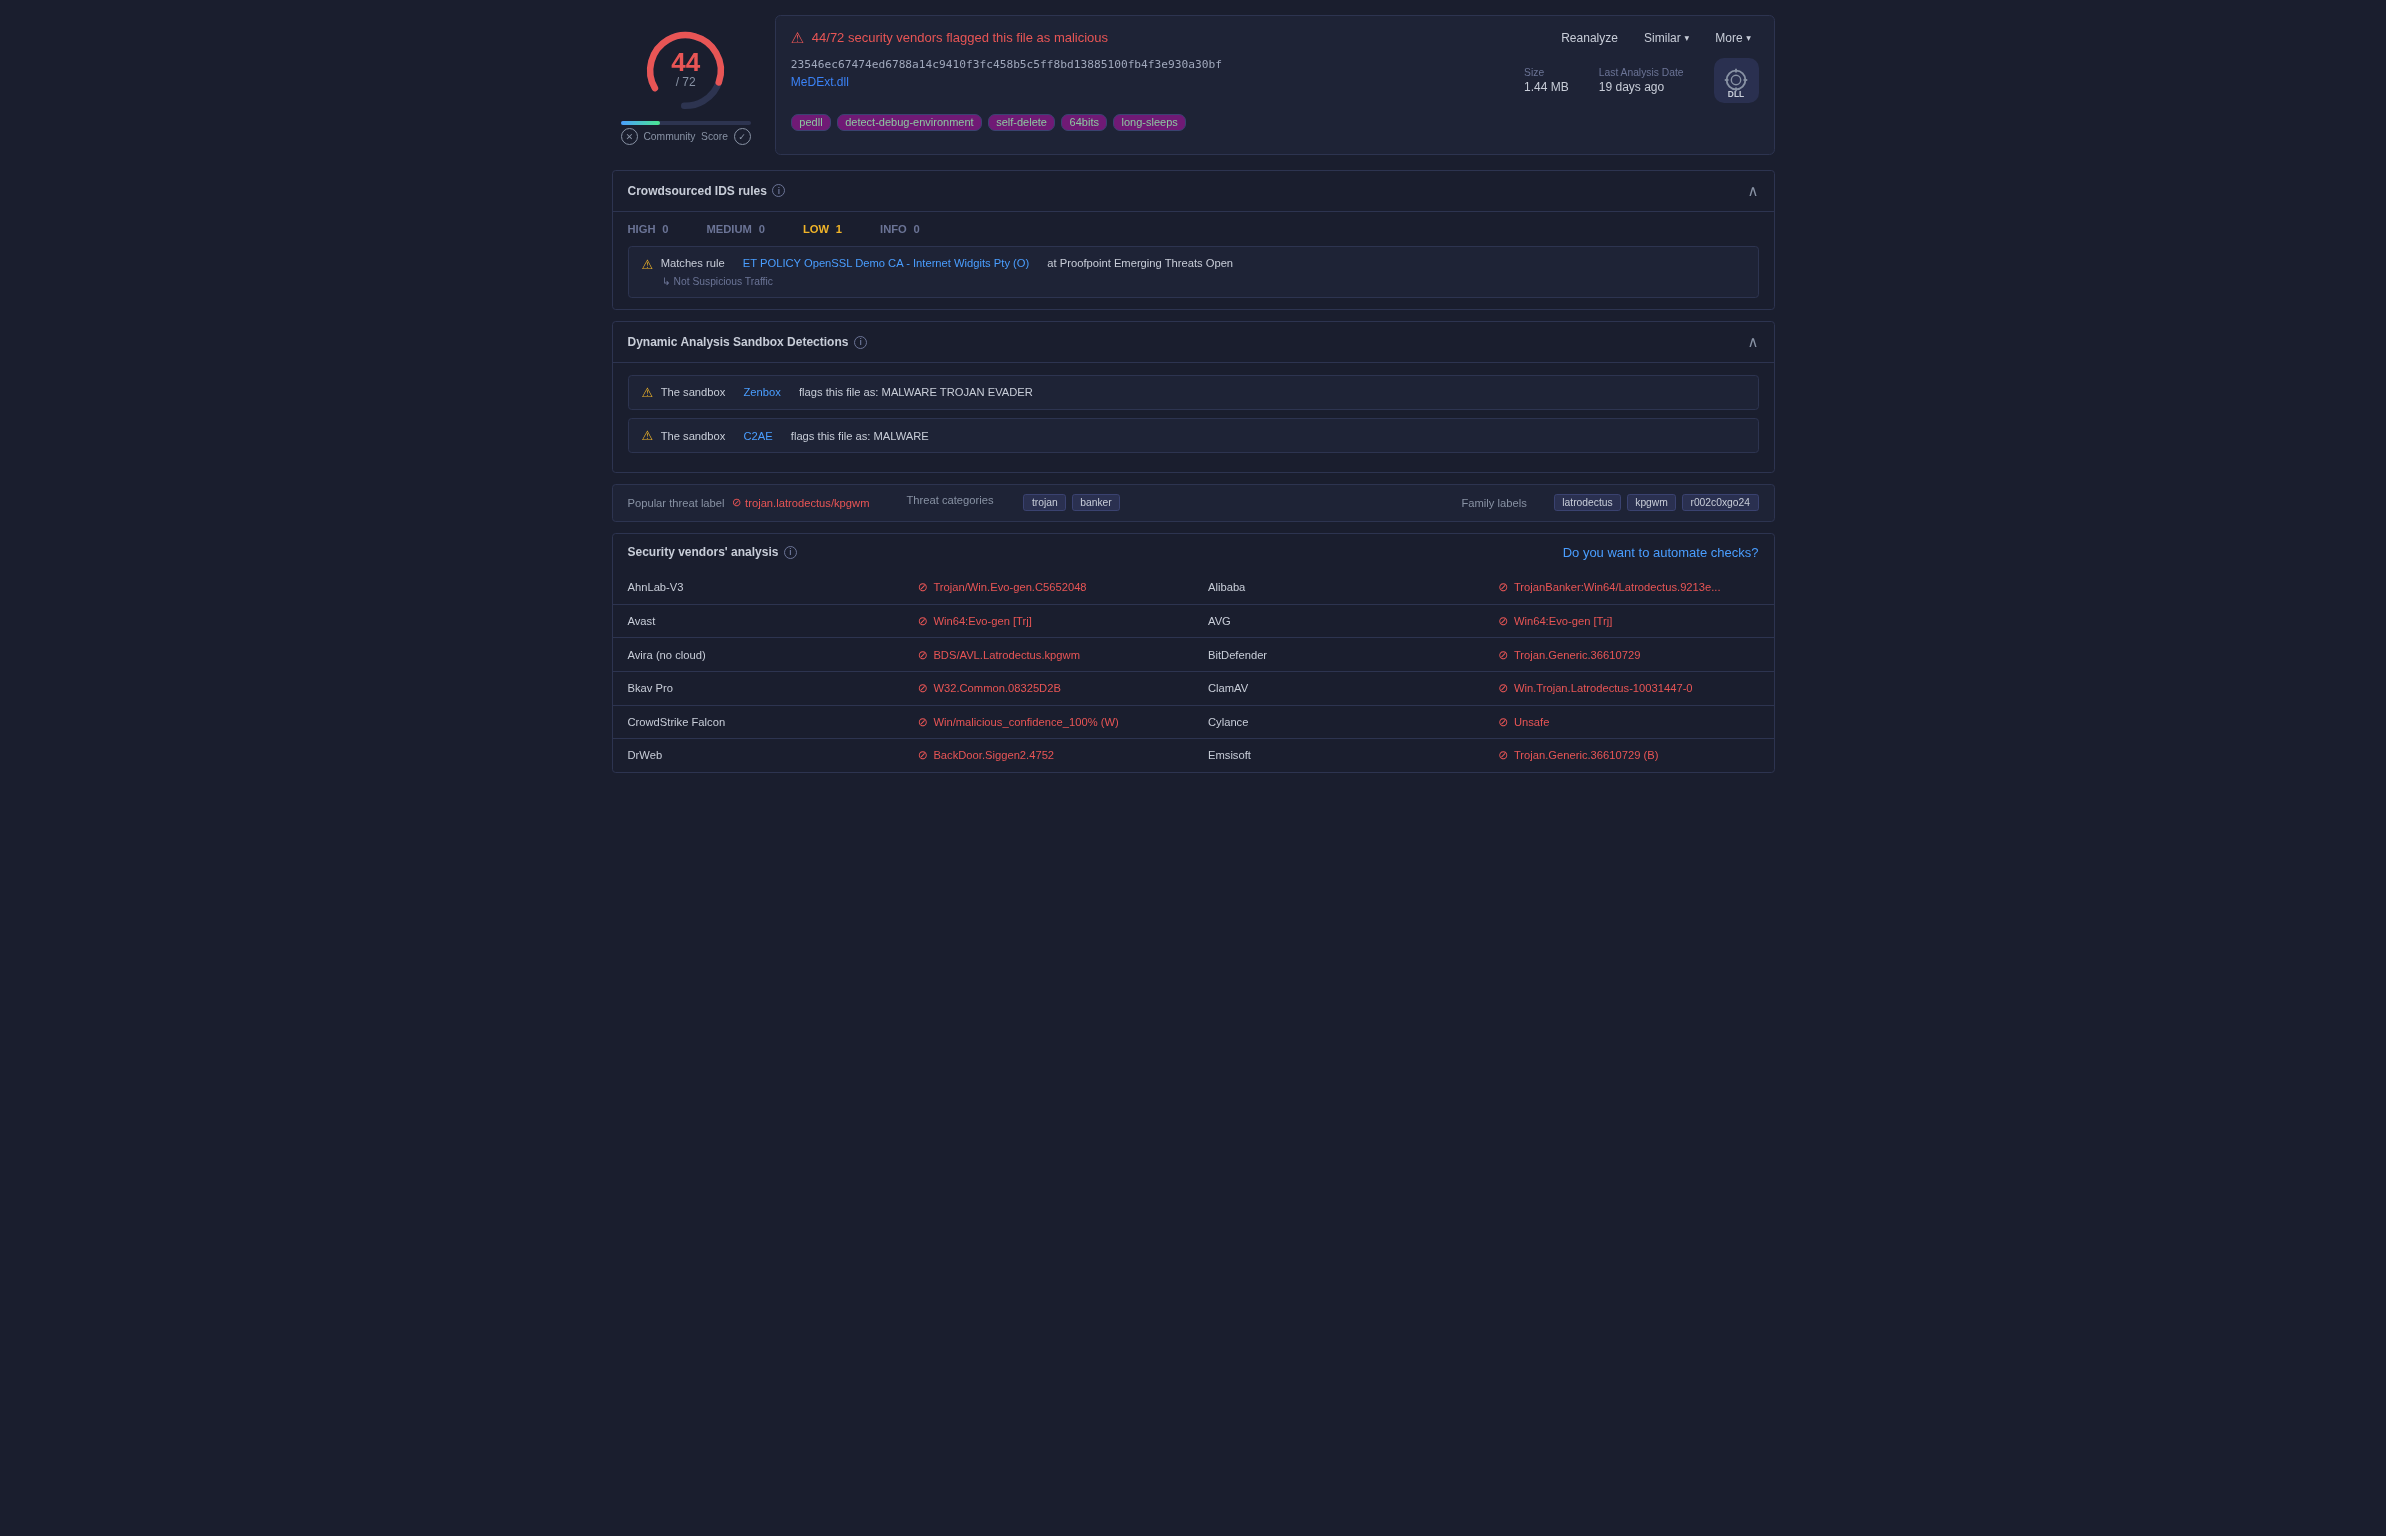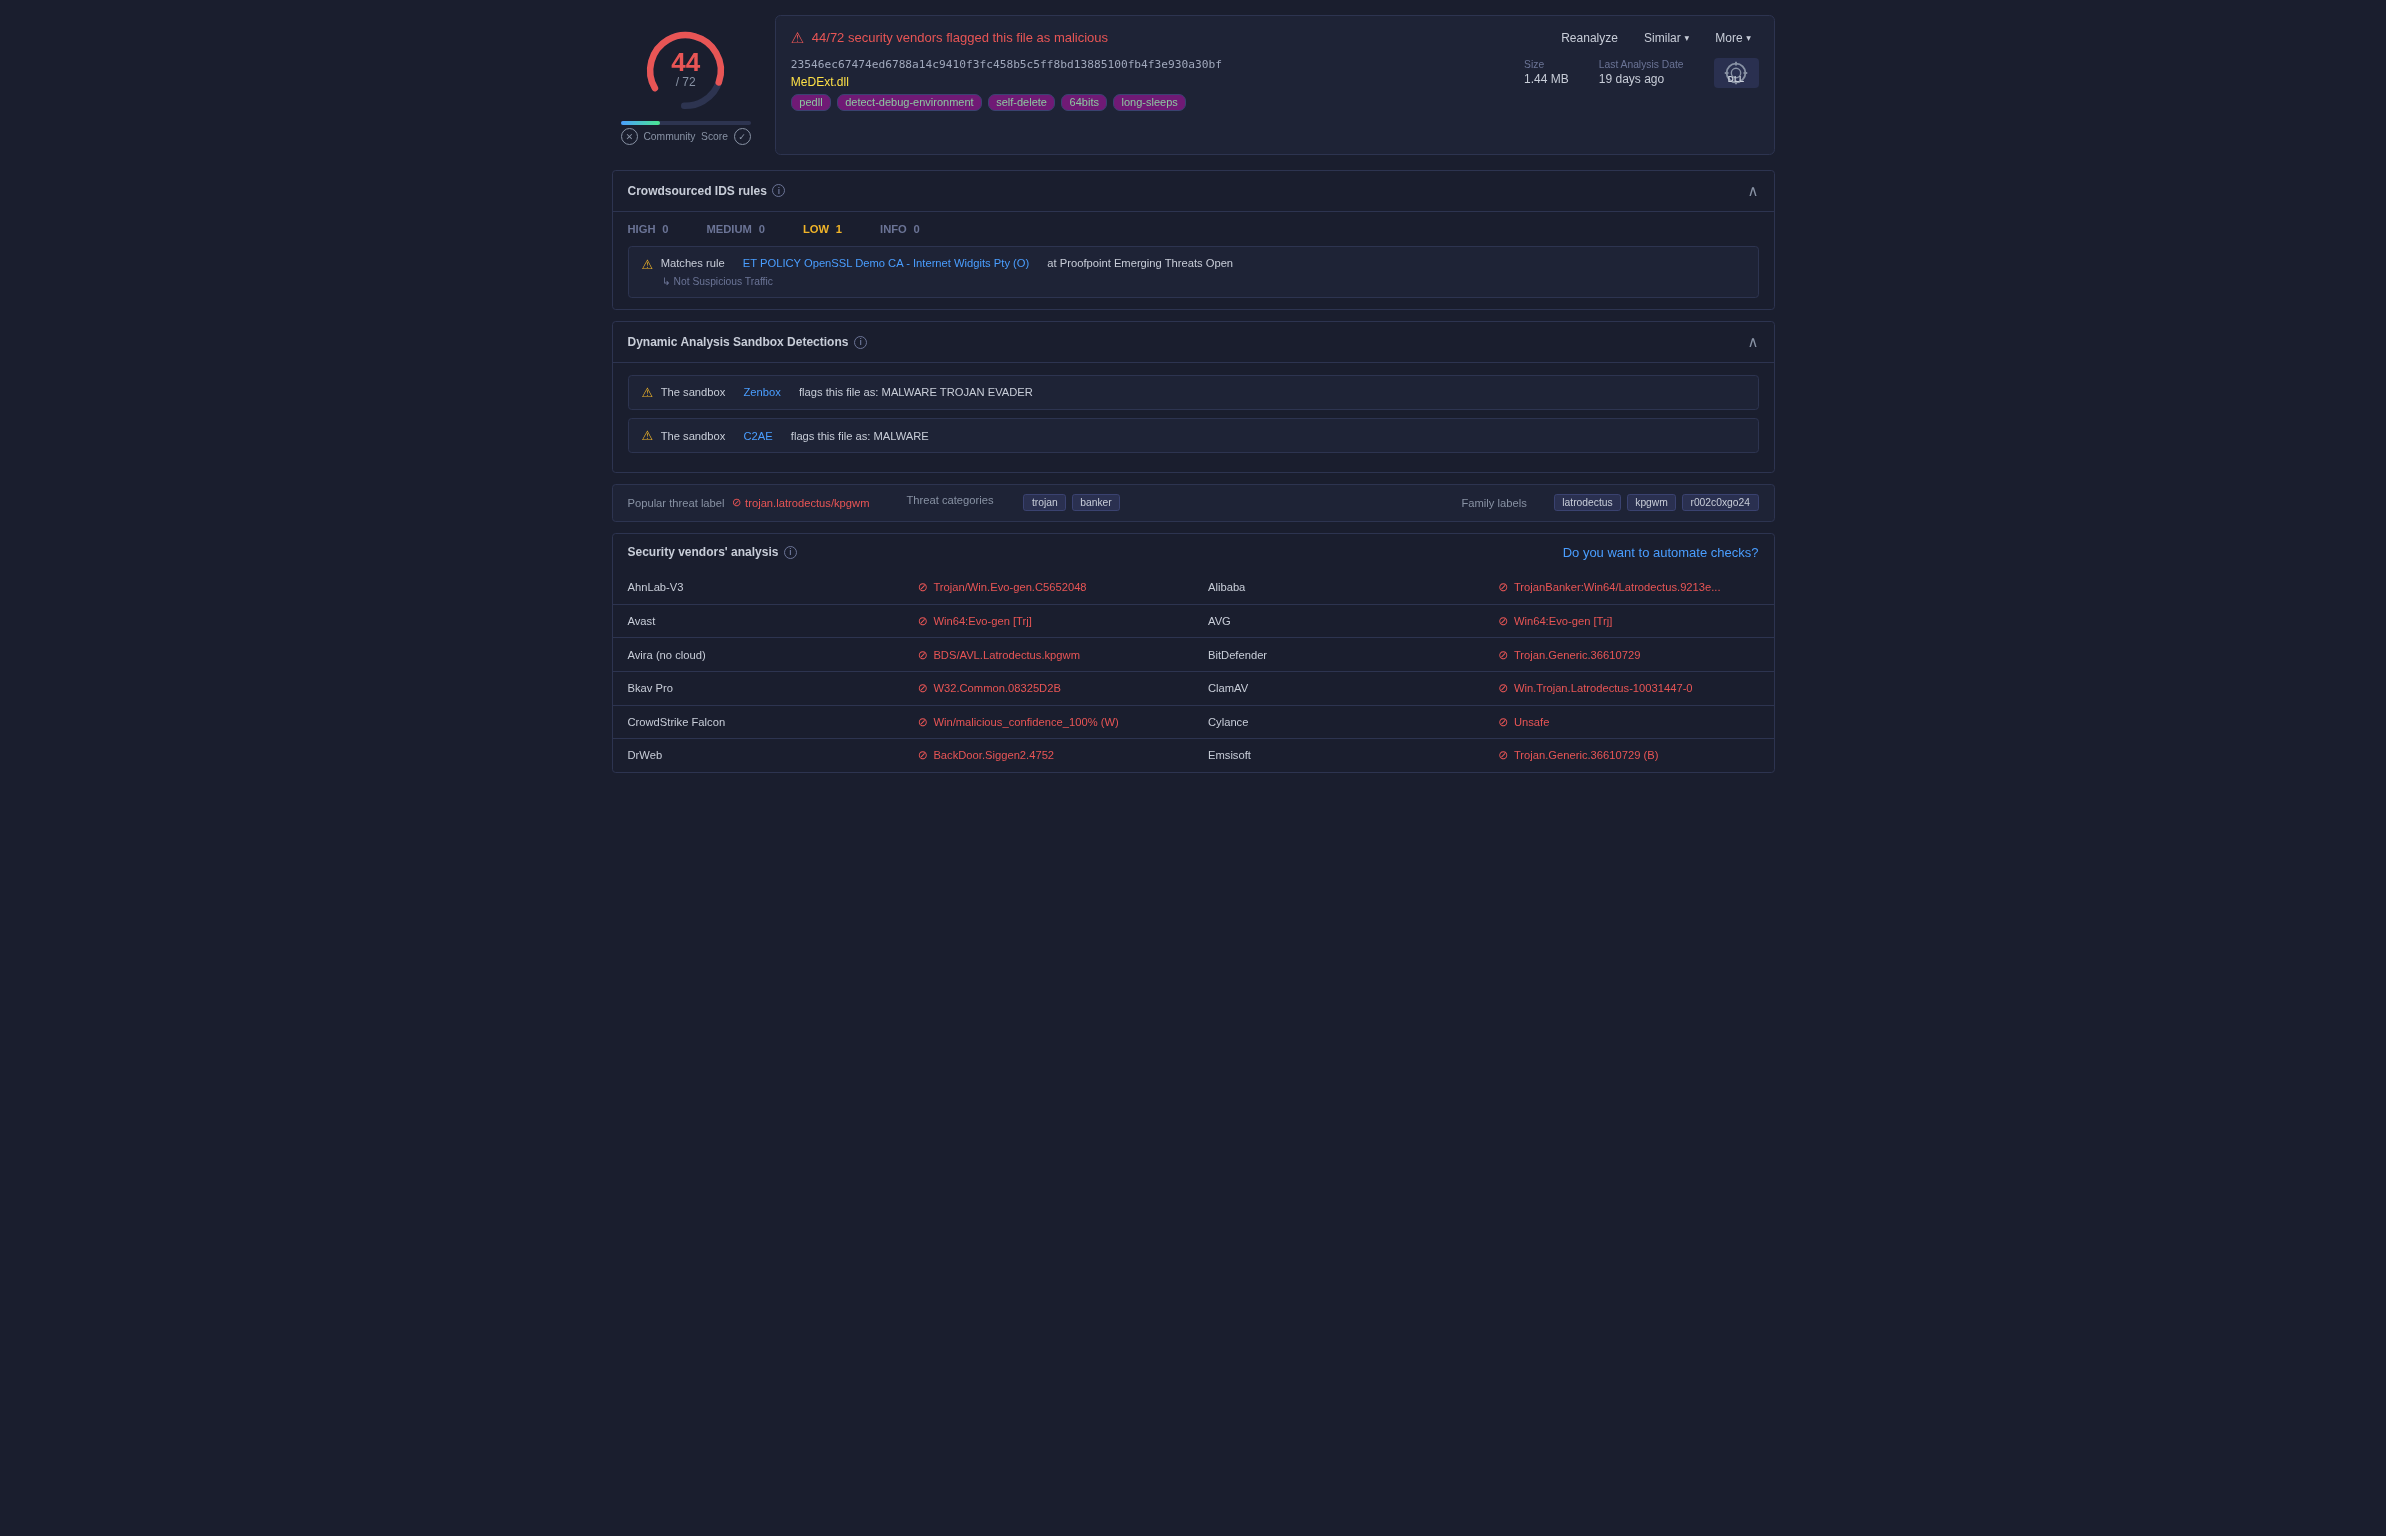--- a/index.html
+++ b/index.html
@@ -144,24 +144,24 @@
     }
 
     .file-hash {
       font-family: monospace;
       font-size: 11.2px;
       color: #a0a8bc;
       margin-bottom: 3.7px;
     }
 
     .file-name {
-      color: #fde047;
+      color: #3b82f6;
       font-size: 12px;
       font-weight: 500;
-      margin-bottom: 5px;
+      margin-bottom: 25px;
     }
 
     .tags-row {
       display: flex;
       gap: 5.6px;
       flex-wrap: wrap;
       margin-bottom: 7.5px;
     }
 
     .tag {
@@ -190,23 +190,23 @@
       color: #6b7496;
     }
 
     .meta-value {
       font-size: 12px;
       color: #c8cdd8;
     }
 
     .dll-icon {
       width: 45px;
-      height: 30px;
+      height: 45px;
       background: #2a3050;
-      border-radius: 4px;
+      border-radius: 10px;
       display: flex;
       align-items: center;
       justify-content: center;
       font-size: 10.3px;
       font-weight: bold;
       color: #c8cdd8;
       position: relative;
     }
 
     

